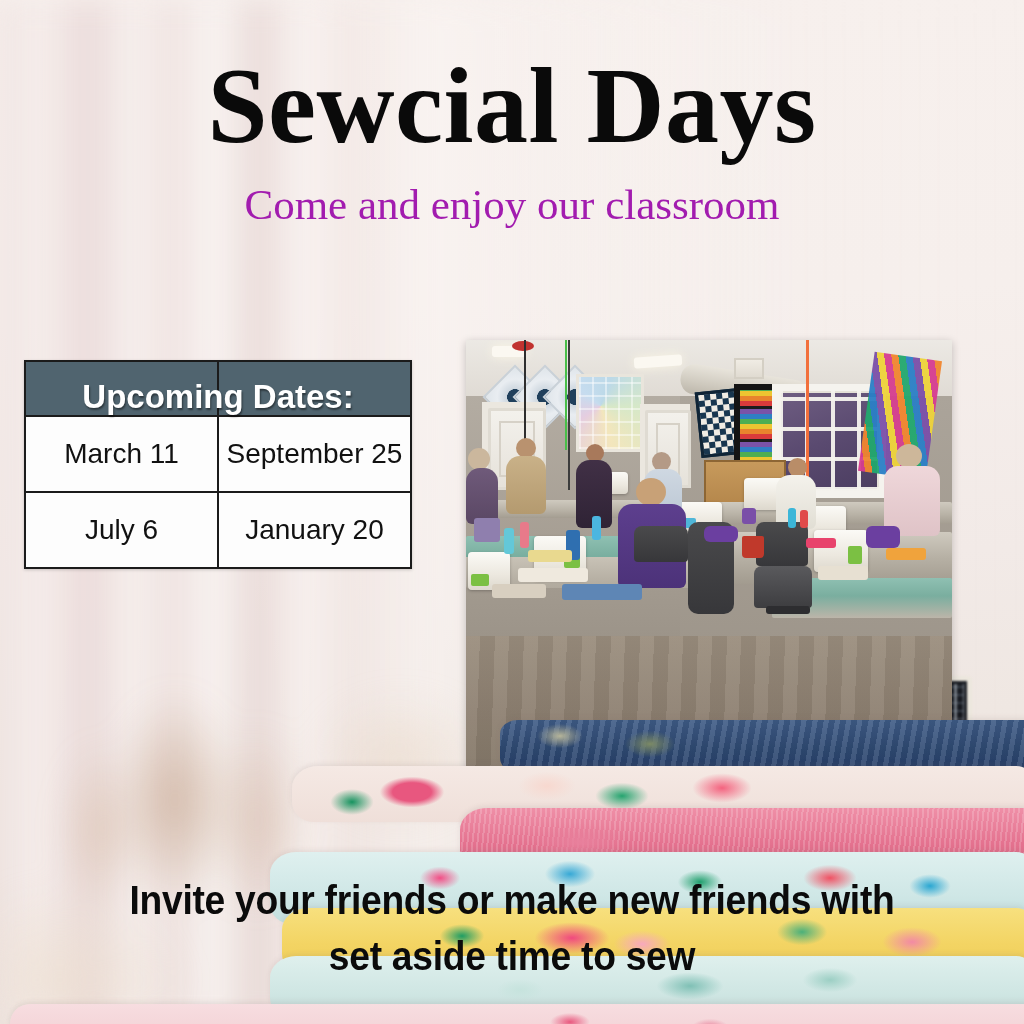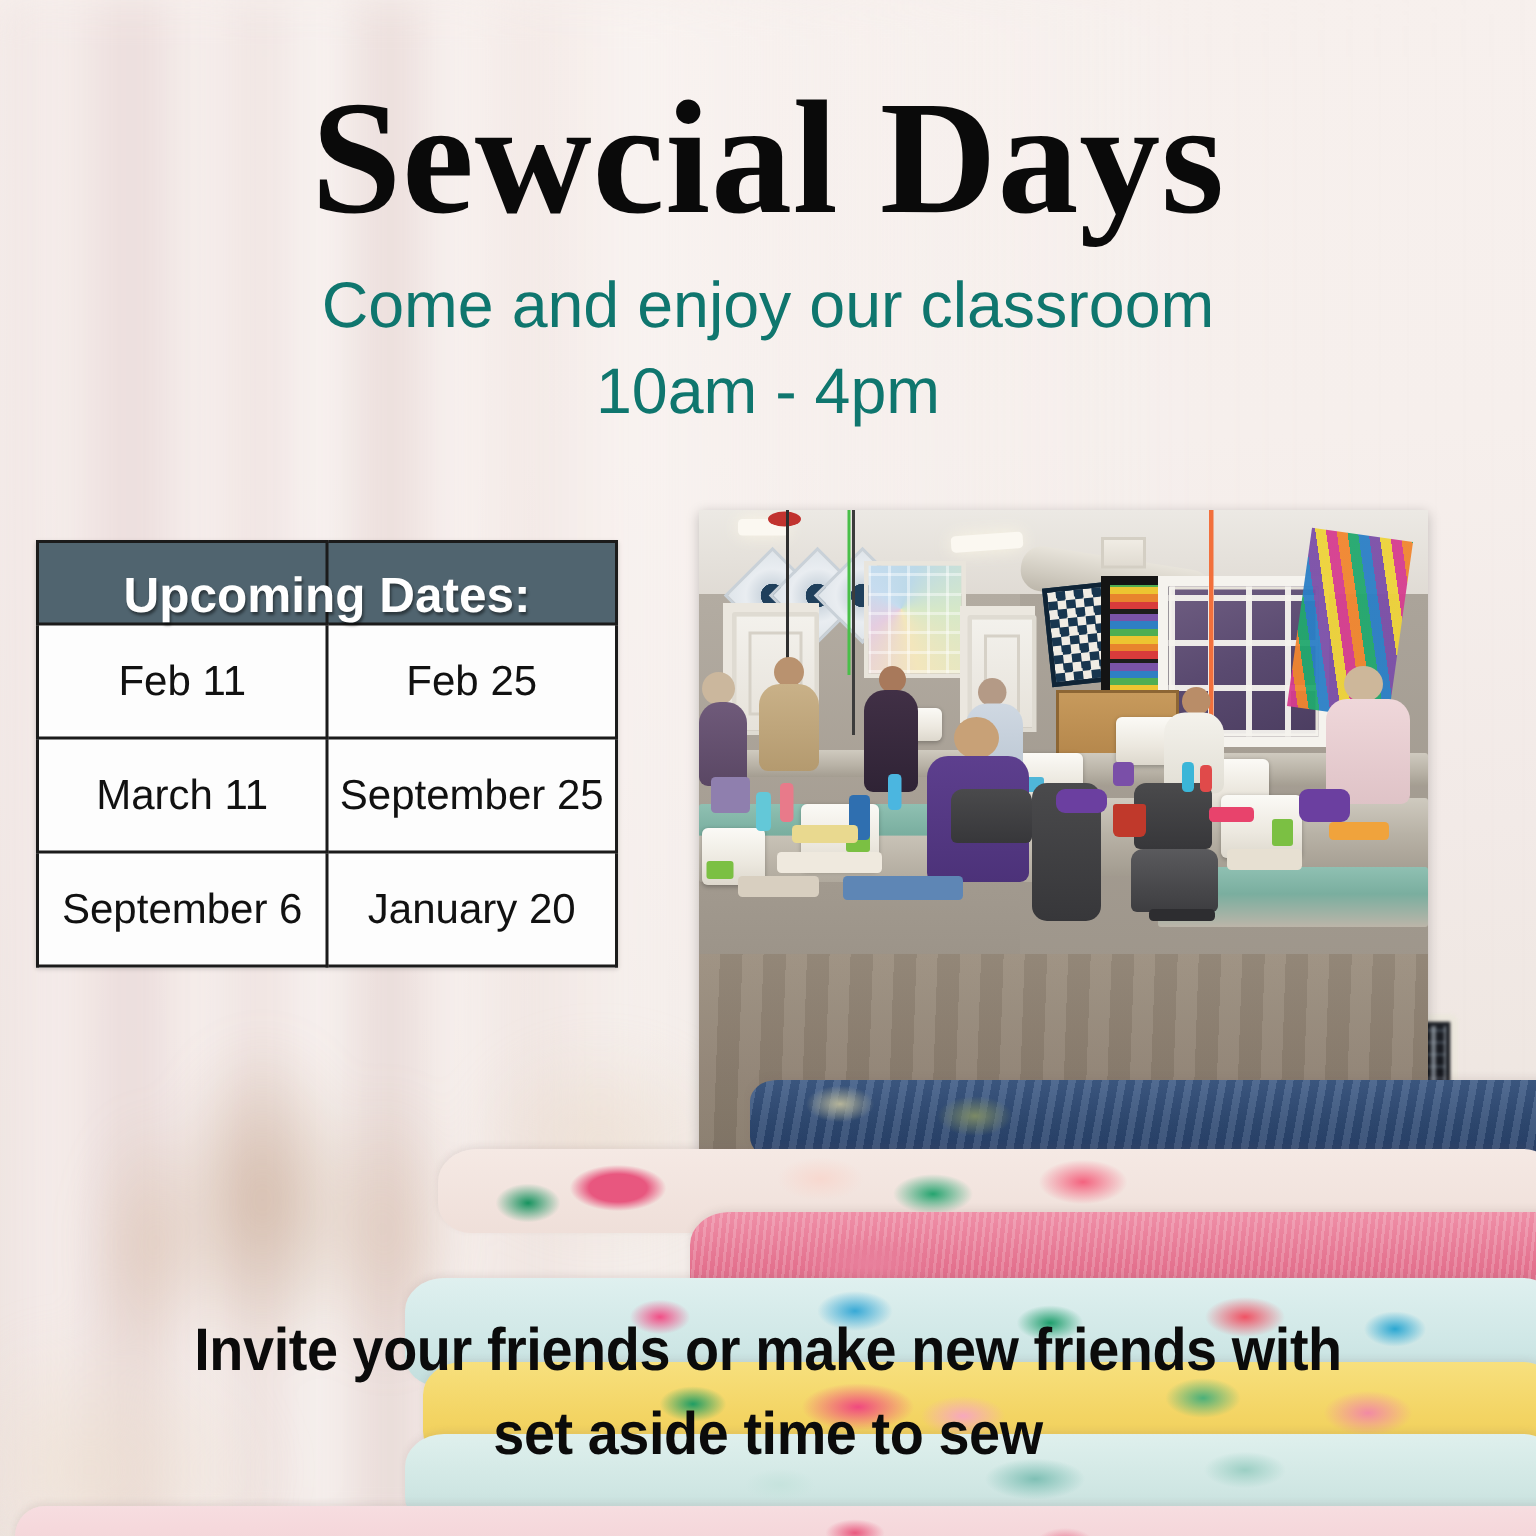--- a/index.html
+++ b/index.html
@@ -198,25 +198,25 @@
     font-weight: 700;
     font-size: 108px;
     line-height: 1.0;
     color: #0a0a0a;
     letter-spacing: 0.5px;
   }
   .subhead {
     position: absolute;
     left: 0; right: 0; top: 176px;
     text-align: center;
-    font-family: Liberation Sans, sans-serif;
+    font-family: Liberation Serif, serif;
     font-weight: 400;
     font-size: 43px;
     line-height: 1.33;
-    color: #0f766e;
+    color: #a21caf;
   }
   .subhead div { white-space: nowrap; }
 
   
   .dates-table {
     position: absolute;
     left: 24px;
     top: 360px;
     width: 388px;
     border-collapse: collapse;
@@ -434,41 +434,36 @@
     <div class="pf-wordmark">PFAFF</div>
     <div class="pf-needlebar"></div>
     <div class="pf-knob" style="left:95px; top:118px;"></div>
     <div class="pf-knob" style="left:95px; top:140px;"></div>
   </div>
 
   <div class="headline">Sewcial Days</div>
 
   <div class="subhead">
     <div>Come and enjoy our classroom</div>
-    <div>10am - 4pm</div>
   </div>
 
   <table class="dates-table">
     <thead>
       <tr>
         <th>&nbsp;</th>
         <th class="hdr-right">&nbsp;</th>
       </tr>
     </thead>
     <tbody>
       <tr>
-        <td>Feb 11</td>
-        <td>Feb 25</td>
-      </tr>
-      <tr>
         <td>March 11</td>
         <td>September 25</td>
       </tr>
       <tr>
-        <td>September 6</td>
+        <td>July 6</td>
         <td>January 20</td>
       </tr>
     </tbody>
   </table>
   <div class="hdr-wrap">
     <span class="hdr-text">Upcoming Dates:</span>
   </div>
 
   <div class="photo">
     <div class="ph ph-ceiling"></div>

